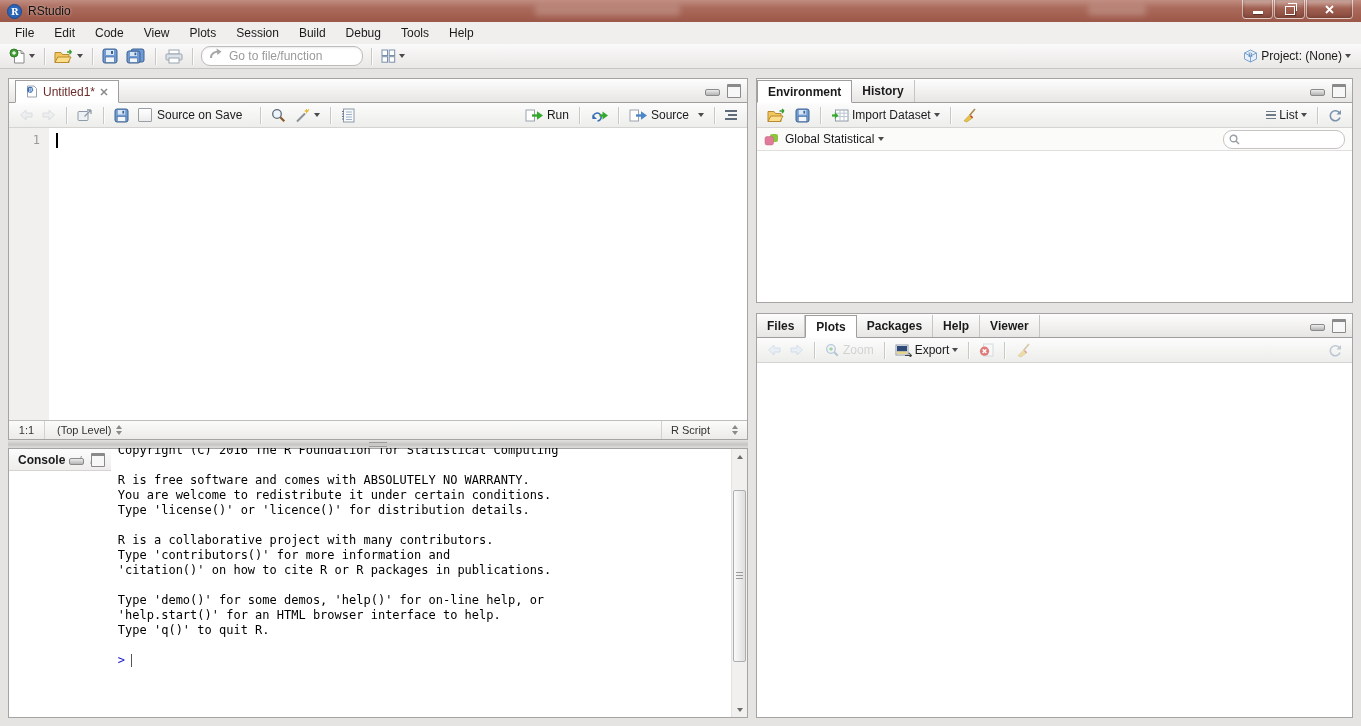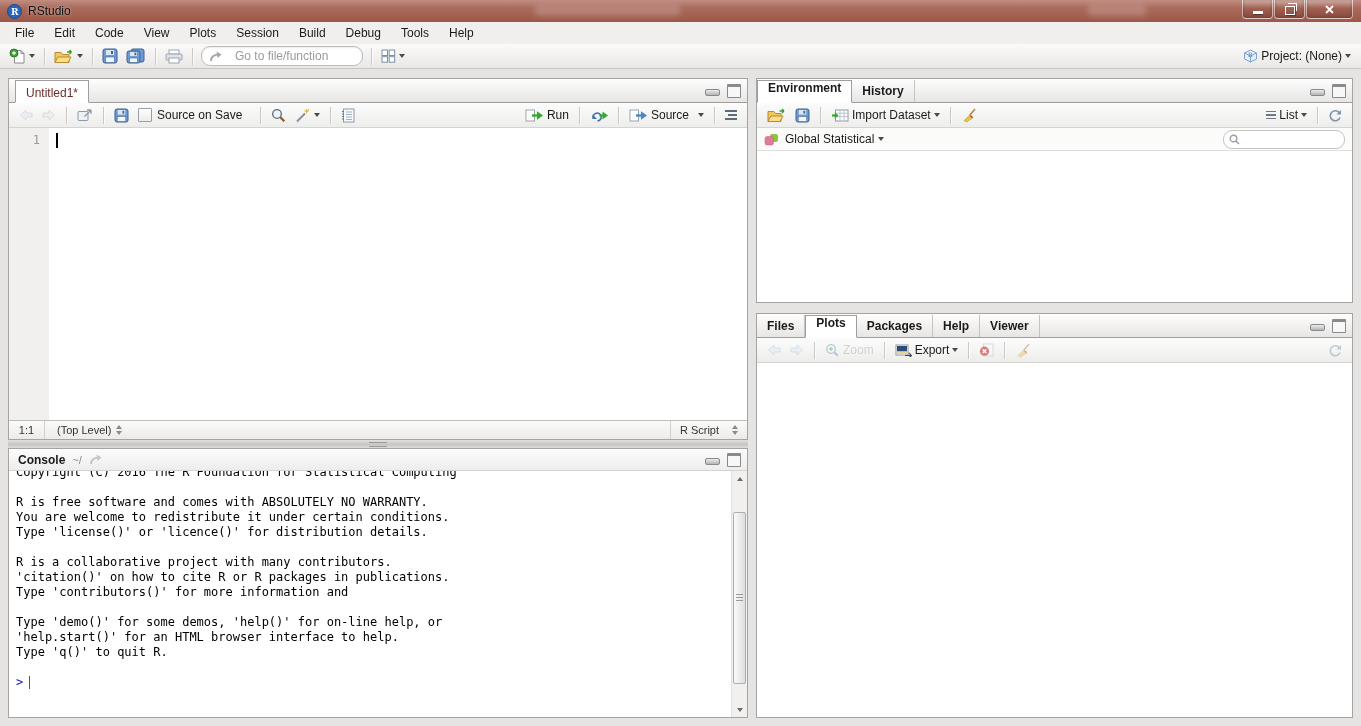--- a/index.html
+++ b/index.html
@@ -28,67 +28,67 @@
   
   .menubar{height:22px;background:#f0efee;display:flex;align-items:center;padding-left:5px;}
   .menubar .mitem{padding:0 10px;height:22px;line-height:22px;cursor:default;}
   
   .toolbar{height:24px;background:linear-gradient(#fbfafa,#e9e8e6);border-bottom:1px solid #c7c6c4;
     display:flex;align-items:center;padding:0 6px;gap:2px;}
   .tbtn{display:flex;align-items:center;gap:3px;padding:2px 3px;border-radius:2px;}
   .tsep{width:1px;height:17px;background:#c9c8c6;margin:0 4px;box-shadow:1px 0 0 #fcfcfc;}
   .caret{width:0;height:0;border-left:3px solid transparent;border-right:3px solid transparent;border-top:4px solid #4a4a4a;display:inline-block;}
   .goto-box{width:146px;height:16px;border:1px solid #bdbcbb;border-radius:9px;background:#fff;
-    display:flex;align-items:center;padding:1px 7px;gap:11px;box-shadow:inset 0 1px 2px rgba(0,0,0,.08);margin:0 2px;}
+    display:flex;align-items:flex-start;padding:1px 7px;gap:5px;box-shadow:inset 0 1px 2px rgba(0,0,0,.08);margin:0 2px;}
   .goto-box input{border:none;outline:none;flex:1;font-size:12px;font-family:inherit;color:#555;background:transparent;min-width:0;}
   .goto-box input::placeholder{color:#9a9a9a;}
   .proj{margin-left:auto;display:flex;align-items:center;gap:3px;padding:2px 4px;}
   
   .workspace{position:absolute;left:0;right:0;top:69px;bottom:0;background:#e5e4e2;
     padding:9px 8px 8px;box-sizing:border-box;display:flex;gap:8px;}
   .col-left{width:740px;display:flex;flex-direction:column;}
   .col-right{flex:1;display:flex;flex-direction:column;min-width:0;}
   .pane{background:#fff;border:1px solid #a5a4a2;box-sizing:border-box;}
   
   .tabbar{height:23px;background:linear-gradient(#fdfdfd,#e7e6e4);border-bottom:1px solid #9f9e9c;
     display:flex;align-items:flex-end;position:relative;flex:none;}
   .tab{height:22px;box-sizing:border-box;padding:0 10px;display:flex;align-items:center;gap:5px;
     border-right:1px solid #c6c5c3;color:#1a1a1a;}
   .tab.bold{font-weight:bold;}
-  .tab.active{background:#fff;border:1px solid #9f9e9c;border-bottom:1px solid #fff;margin-bottom:-1px;height:23px;flex-direction:column;}
+  .tab.active{background:#fff;border:1px solid #9f9e9c;border-bottom:1px solid #fff;margin-bottom:-1px;height:23px;}
   .panebtns{position:absolute;right:6px;top:5px;display:flex;gap:7px;align-items:flex-start;}
   .pmin{width:13px;height:5px;background:linear-gradient(#ececec,#b4b4b4);border:1px solid #8a8a8a;border-radius:2px;margin-top:5px;}
   .pmax{width:12px;height:10px;border:1px solid #8a8a8a;border-top:3px solid #8a8a8a;background:#f7f7f7;border-radius:1px;}
   
   .ptoolbar{height:24px;background:linear-gradient(#fcfcfc,#ededeb);border-bottom:1px solid #d5d4d2;
     display:flex;align-items:center;padding:0 7px;gap:3px;font-size:12px;flex:none;}
   .plabel{color:#1a1a1a;}
   .dimtext{color:#a9a9a9;}
   .mlauto{margin-left:auto;}
   .dim{opacity:.45;}
   
   .editor{flex:1;display:flex;font-family:"DejaVu Sans Mono","Liberation Mono",monospace;font-size:12px;min-height:0;background:#fff;}
   .gutter{width:40px;background:#f1f0ef;color:#9a9a9a;text-align:right;padding:4px 9px 0 0;box-sizing:border-box;line-height:16px;flex:none;}
   .editbody{flex:1;position:relative;}
   .textcursor{position:absolute;left:7px;top:5px;width:2px;height:15px;background:#000;}
   
   .sstatus{height:18px;border-top:1px solid #bfbebc;background:linear-gradient(#fbfbfa,#ecebe9);
     display:flex;align-items:center;font-size:11px;color:#333;flex:none;}
   .spos{width:36px;text-align:center;border-right:1px solid #d2d1cf;height:100%;line-height:18px;box-sizing:border-box;}
   .sscope{padding:0 12px;display:flex;gap:5px;align-items:center;height:100%;}
-  .sright{margin-left:auto;border-left:1px solid #d2d1cf;padding:0 9px;height:100%;display:flex;align-items:center;gap:13px;}
+  .sright{margin-left:auto;border-left:1px solid #d2d1cf;padding:0 9px;height:100%;display:flex;align-items:center;gap:22px;}
   .updn{display:inline-flex;flex-direction:column;gap:2px;}
   .tri-up{width:0;height:0;border-left:3px solid transparent;border-right:3px solid transparent;border-bottom:4px solid #8a8a8a;}
   .tri-dn{width:0;height:0;border-left:3px solid transparent;border-right:3px solid transparent;border-top:4px solid #8a8a8a;}
   
   .splitter{height:8px;background:linear-gradient(#e2e1df,#c6c5c3 55%,#dddcda);position:relative;flex:none;}
   .splitter:after{content:"";position:absolute;left:50%;top:2px;transform:translateX(-50%);
     width:18px;height:3px;border-top:1px solid #9a9a9a;border-bottom:1px solid #9a9a9a;}
   
-  .console-pane{flex:1;display:flex;flex-direction:column;min-height:0;}
+  .console-pane{flex:1;display:flex;flex-direction:row;min-height:0;}
   .chead{height:21px;background:linear-gradient(#fcfcfc,#eeedec);border-bottom:1px solid #d5d4d2;
     display:flex;align-items:center;padding:0 9px;gap:7px;position:relative;flex:none;}
   .chead .ctitle{font-weight:bold;}
   .chead .cpath{color:#8a8a8a;font-size:11px;}
   .cbodywrap{flex:1;display:flex;min-height:0;}
   .ctext{flex:1;font-family:"DejaVu Sans Mono","Liberation Mono",monospace;font-size:12px;line-height:15px;
     padding-left:7px;margin-top:-6px;overflow:hidden;color:#000;}
   .console-line{height:15px;white-space:pre;}
   .promptrow{margin-top:15px;display:flex;align-items:center;height:15px;}
   .prompt{color:#1515c8;white-space:pre;}
@@ -395,22 +395,22 @@
       <div class="cbodywrap">
         <div class="ctext">
           <div>
               <div class="console-line">Copyright (C) 2016 The R Foundation for Statistical Computing</div>
               <div class="console-line">&nbsp;</div>
               <div class="console-line">R is free software and comes with ABSOLUTELY NO WARRANTY.</div>
               <div class="console-line">You are welcome to redistribute it under certain conditions.</div>
               <div class="console-line">Type 'license()' or 'licence()' for distribution details.</div>
               <div class="console-line">&nbsp;</div>
               <div class="console-line">R is a collaborative project with many contributors.</div>
+              <div class="console-line">Type 'contributors()' for more information and</div>
               <div class="console-line">'citation()' on how to cite R or R packages in publications.</div>
-              <div class="console-line">Type 'contributors()' for more information and</div>
               <div class="console-line">&nbsp;</div>
               <div class="console-line">Type 'demo()' for some demos, 'help()' for on-line help, or</div>
               <div class="console-line">'help.start()' for an HTML browser interface to help.</div>
               <div class="console-line">Type 'q()' to quit R.</div>
             </div>
           <div class="promptrow">
             <span class="prompt">&gt;</span>
             <span class="ccursor"></span>
           </div>
         </div>

